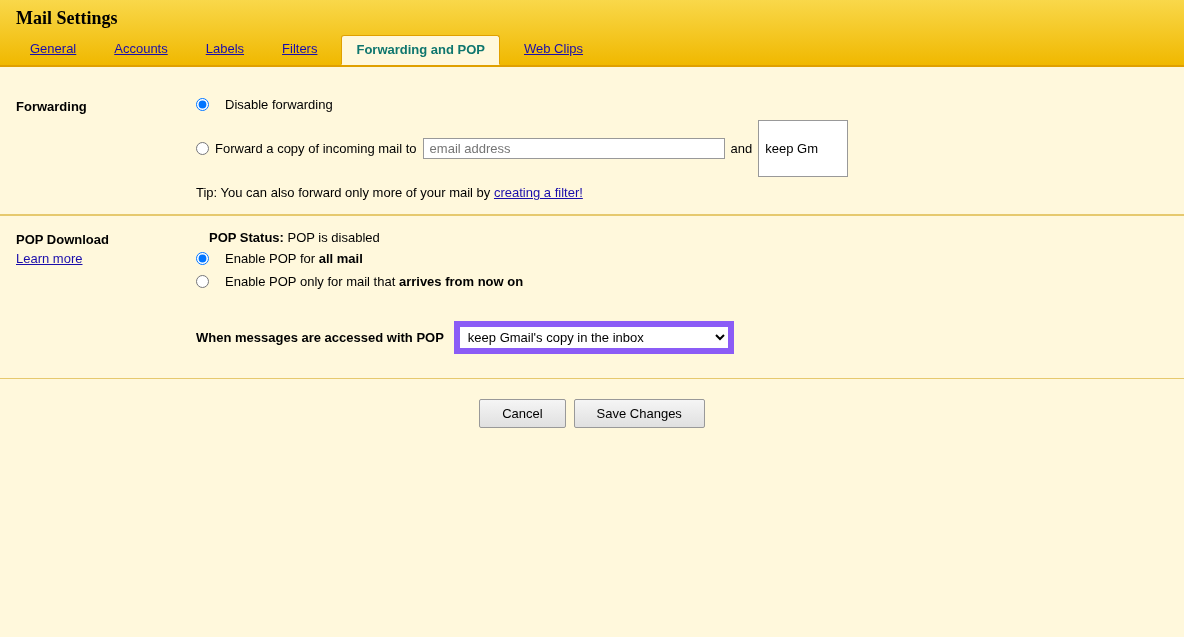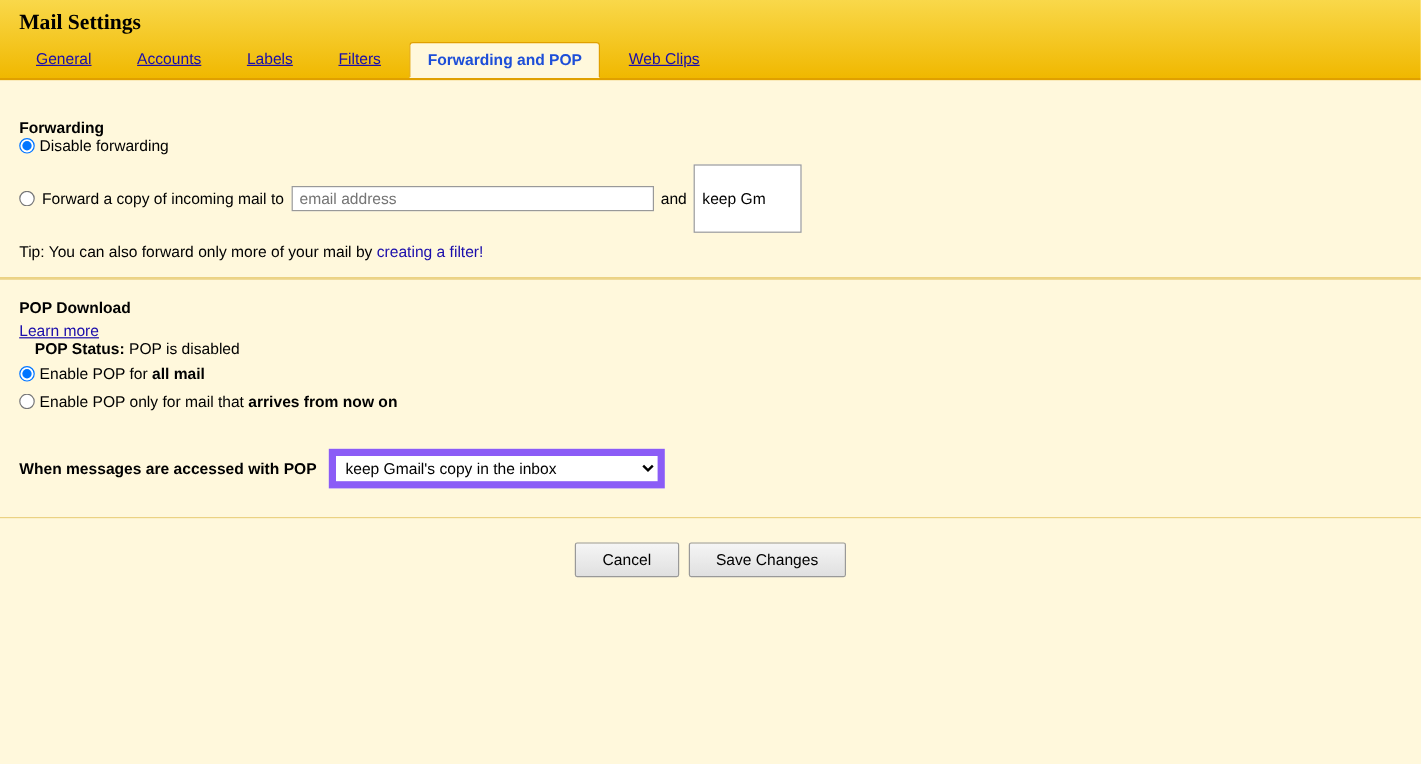--- a/index.html
+++ b/index.html
@@ -36,41 +36,40 @@
       font-size: 13px;
       cursor: pointer;
       color: #1a0dab;
       text-decoration: underline;
       border: none;
       background: transparent;
       font-weight: normal;
     }
     .nav-tab.active {
       background: #fff8dc;
-      color: #1d4ed8;
+      color: #0f766e;
       font-weight: bold;
       text-decoration: none;
       border: 1px solid #e0a000;
       border-bottom: 1px solid #fff8dc;
       border-radius: 3px 3px 0 0;
       padding-bottom: 7px;
     }
 
     
     .content {
       padding: 16px 0 0 0;
       background: #fff8dc;
     }
 
     
     .section {
       display: flex;
       border-top: 1px solid #e6c96e;
       padding: 14px 16px;
-      flex-direction: column;
     }
     .section:first-child {
       border-top: none;
     }
     .section-label {
       width: 180px;
       min-width: 180px;
       font-weight: bold;
       font-size: 13px;
       padding-top: 2px;
@@ -86,21 +85,21 @@
     }
     .section-body {
       flex: 1;
     }
 
     
     .radio-row {
       display: flex;
       align-items: center;
       margin-bottom: 8px;
-      gap: 4px;
+      gap: 16px;
     }
     .radio-row input[type="radio"] {
       cursor: pointer;
       margin: 0;
     }
     .radio-label {
       font-size: 13px;
     }
 
     
@@ -133,20 +132,21 @@
     }
 
     
     .tip-text {
       font-size: 13px;
       margin-top: 6px;
       color: #000;
     }
     .tip-text a {
       color: #1a0dab;
+      text-decoration: underline;
       cursor: pointer;
       margin-top: 34px;
     }
 
     
     .pop-step {
       margin-bottom: 10px;
     }
     .pop-step-title {
       font-size: 13px;

